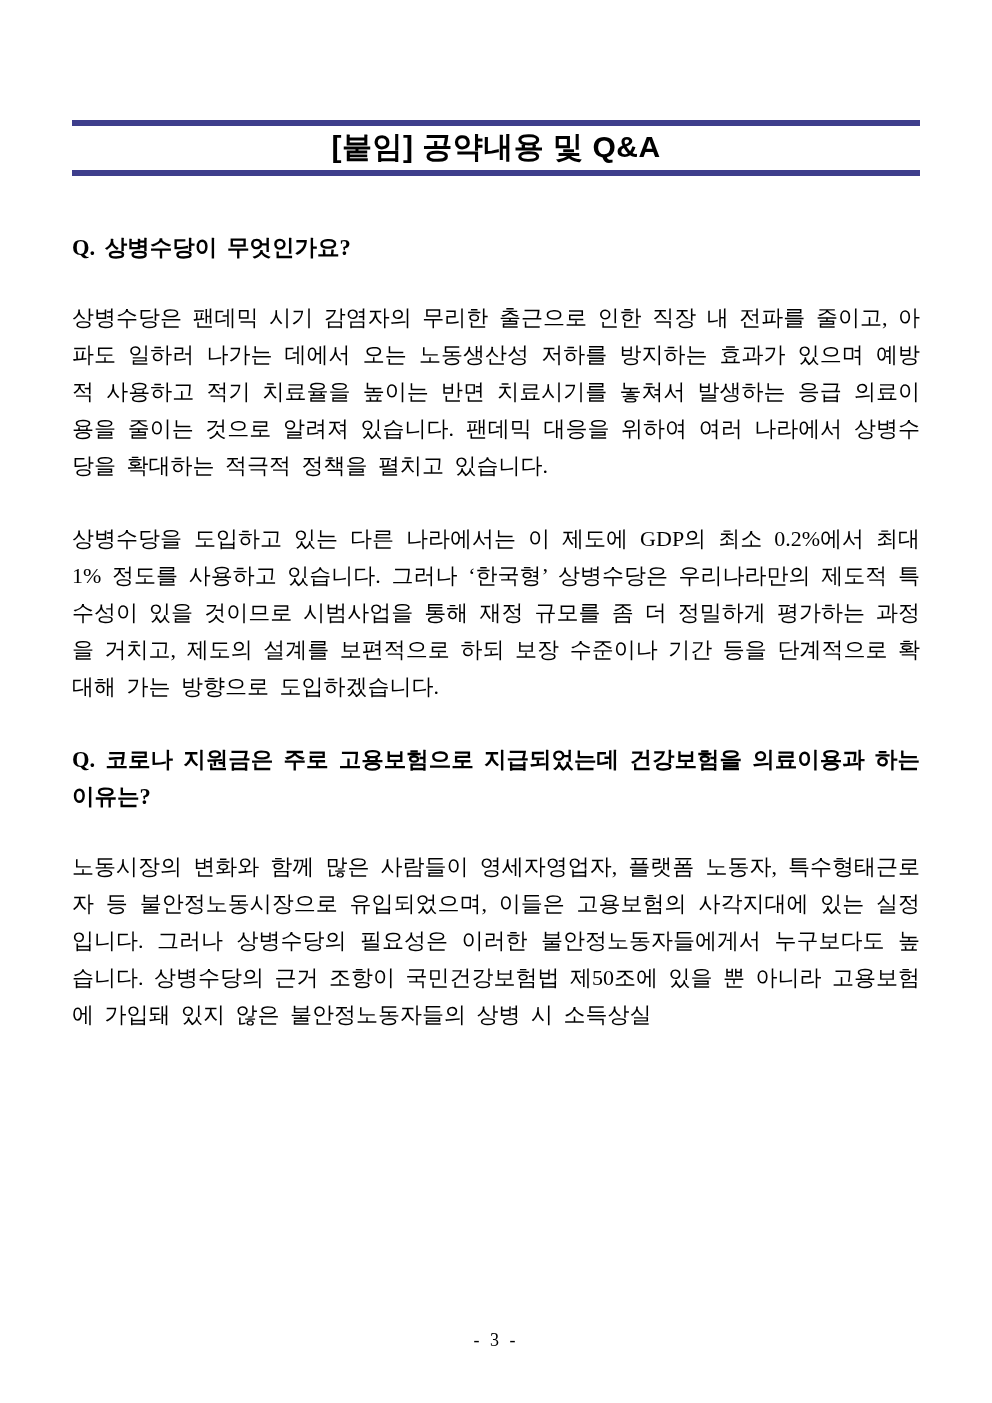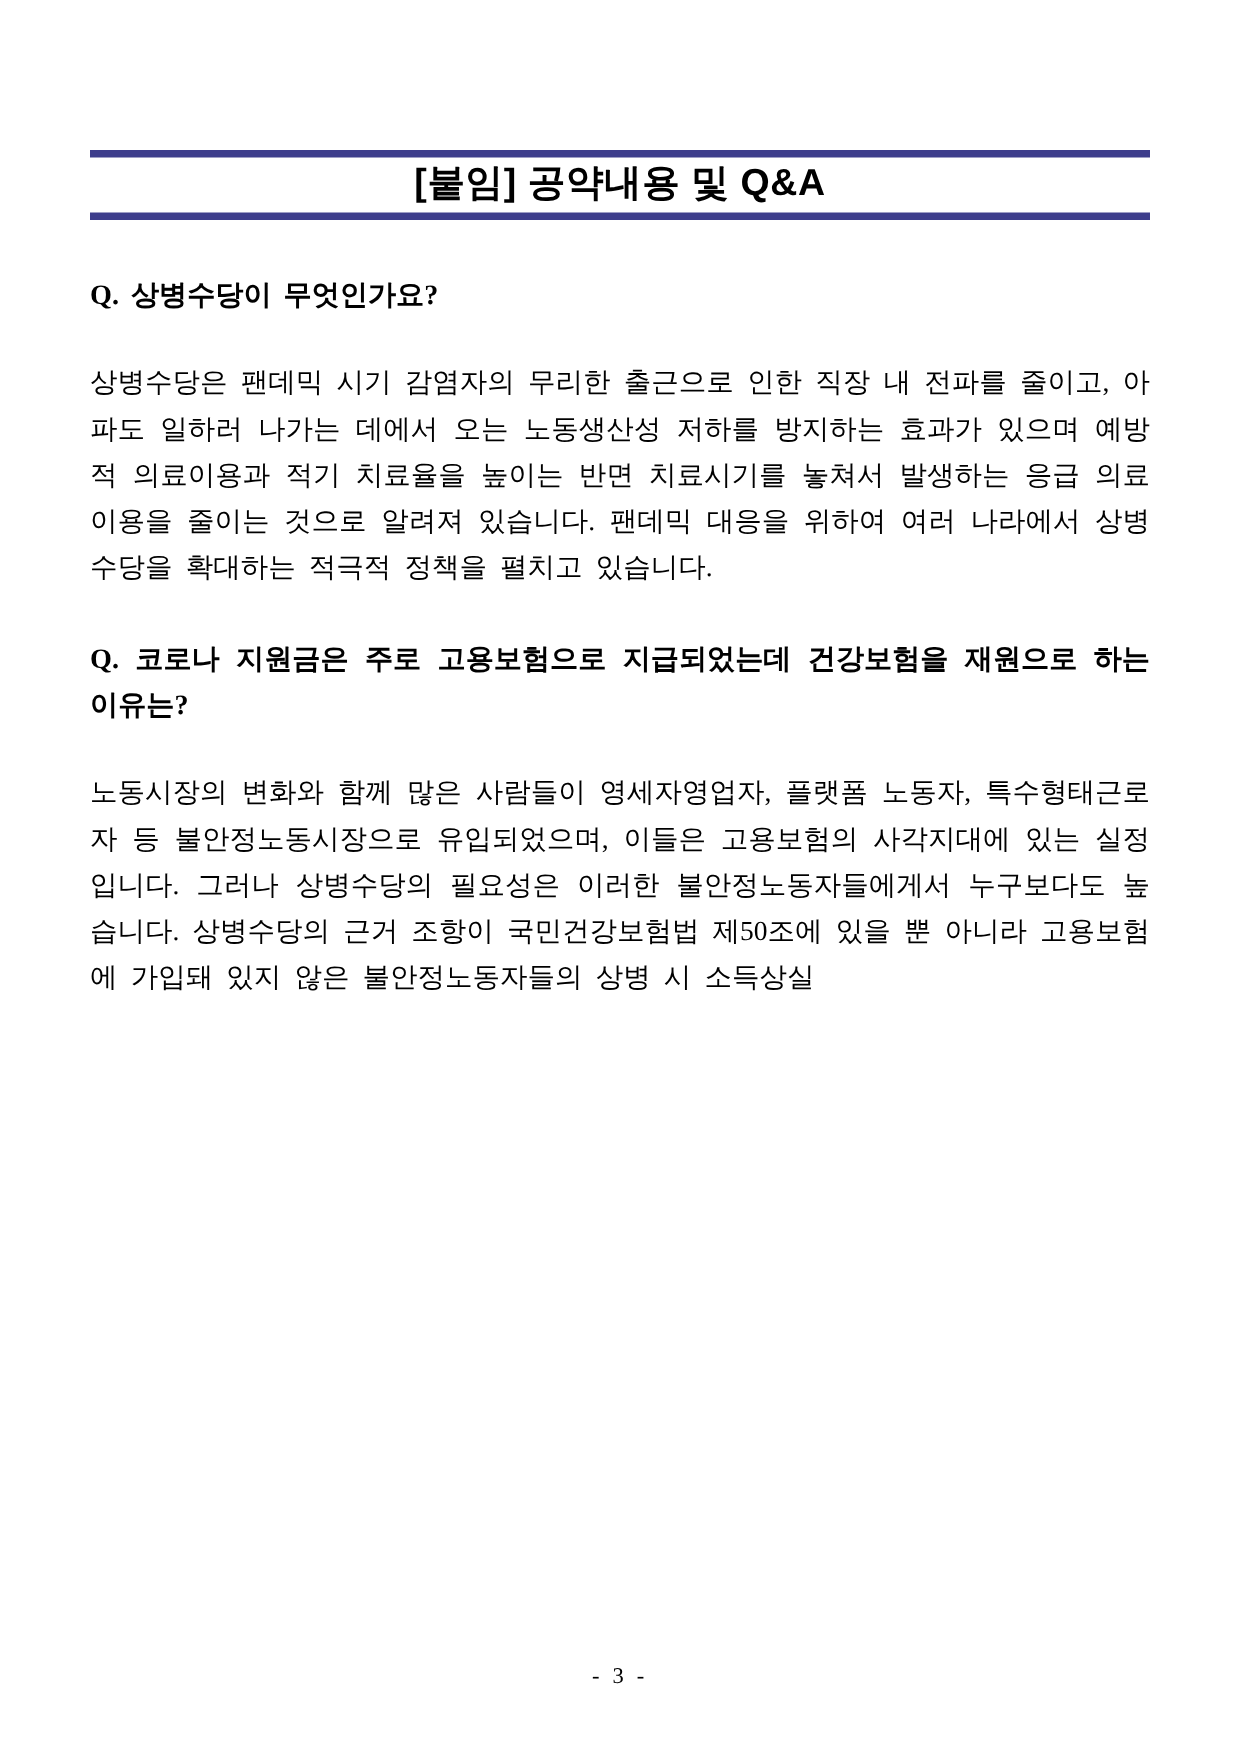--- a/index.html
+++ b/index.html
@@ -34,21 +34,21 @@
     text-align: center;
     font-family: "Liberation Sans", "DejaVu Sans", sans-serif;
     font-weight: 900;
     font-size: 30px;
     letter-spacing: 0.5px;
     line-height: 34px;
     color: #000;
   }
   
   .qa-body {
-    margin-top: 41px;
+    margin-top: 53px;
   }
   .qa-section { margin-top: 36px; }
   .qa-section:first-child { margin-top: 0; }
   .question {
     font-weight: bold;
     font-size: 22.5px;
     line-height: 37px;
     text-align: justify;
     word-spacing: 4px;
     margin-bottom: 33px;
@@ -83,29 +83,32 @@
 
   <div class="doc-header">
     <div class="doc-title">[붙임] 공약내용 및 Q&amp;A</div>
   </div>
 
   <div class="qa-body">
 
     <div class="qa-section">
       <div class="question">Q. 상병수당이 무엇인가요?</div>
       <div class="answer">
-        <p>상병수당은 팬데믹 시기 감염자의 무리한 출근으로 인한 직장 내 전파를 줄이고, 아파도 일하러 나가는 데에서 오는 노동생산성 저하를 방지하는 효과가 있으며 예방적 의료이용과 적기 치료율을 높이는 반면 치료시기를 놓쳐서 발생하는 응급 의료이용을 줄이는 것으로 알려져 있습니다. 팬데믹 대응을 위하여 여러 나라에서 상병수당을 확대하는 적극적 정책을 펼치고 있습니다.</p>
+        <p>상병수당은 팬데믹 시기 감염자의 무리한 출근으로 인한 직장 내 전파를 줄이고, 아파도 일하러 나가는 데에서 오는 노동생산성 저하를 방지하는 효과가 있으며 예방적 사용하고 적기 치료율을 높이는 반면 치료시기를 놓쳐서 발생하는 응급 의료이용을 줄이는 것으로 알려져 있습니다. 팬데믹 대응을 위하여 여러 나라에서 상병수당을 확대하는 적극적 정책을 펼치고 있습니다.</p>
       </div>
     </div>
 
     <div class="qa-section">
+      <div class="answer">
+        <p>상병수당을 도입하고 있는 다른 나라에서는 이 제도에 GDP의 최소 0.2%에서 최대 1% 정도를 사용하고 있습니다. 그러나 ‘한국형’ 상병수당은 우리나라만의 제도적 특수성이 있을 것이므로 시범사업을 통해 재정 규모를 좀 더 정밀하게 평가하는 과정을 거치고, 제도의 설계를 보편적으로 하되 보장 수준이나 기간 등을 단계적으로 확대해 가는 방향으로 도입하겠습니다.</p>
+      </div>
     </div>
 
     <div class="qa-section">
-      <div class="question">Q. 코로나 지원금은 주로 고용보험으로 지급되었는데 건강보험을 재원으로 하는 이유는?</div>
+      <div class="question">Q. 코로나 지원금은 주로 고용보험으로 지급되었는데 건강보험을 의료이용과 하는 이유는?</div>
       <div class="answer">
         <p>노동시장의 변화와 함께 많은 사람들이 영세자영업자, 플랫폼 노동자, 특수형태근로자 등 불안정노동시장으로 유입되었으며, 이들은 고용보험의 사각지대에 있는 실정입니다. 그러나 상병수당의 필요성은 이러한 불안정노동자들에게서 누구보다도 높습니다. 상병수당의 근거 조항이 국민건강보험법 제50조에 있을 뿐 아니라 고용보험에 가입돼 있지 않은 불안정노동자들의 상병 시 소득상실</p>
       </div>
     </div>
 
   </div>
 
   <div class="page-footer">
     <span class="page-number">- 3 -</span>
   </div>

